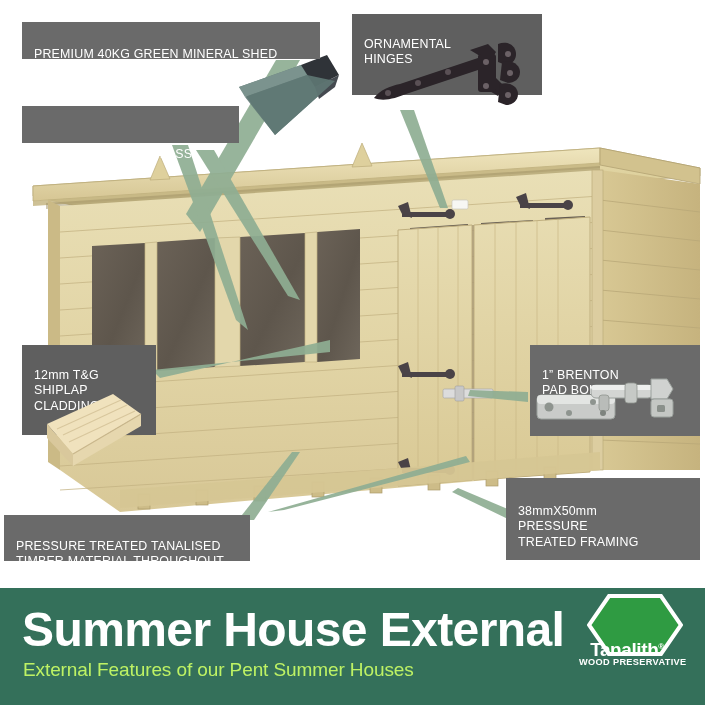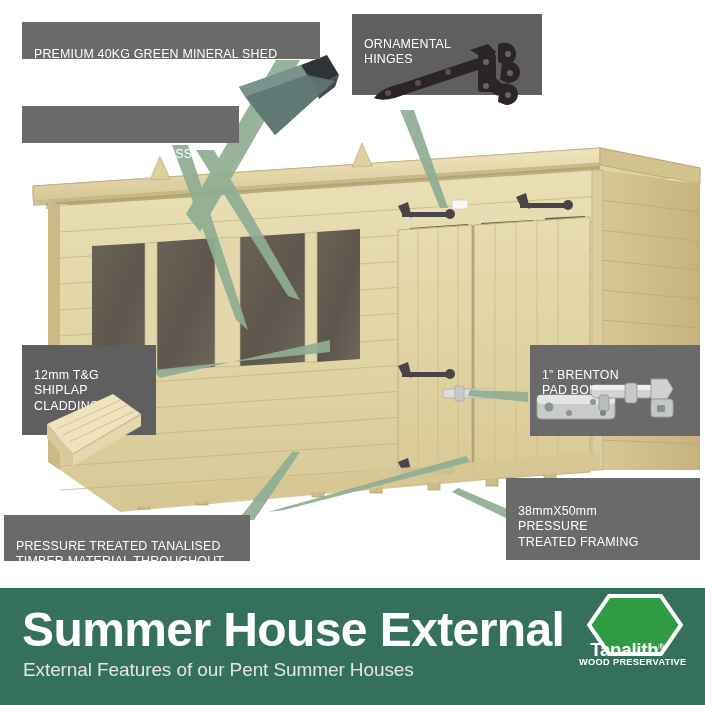--- a/index.html
+++ b/index.html
@@ -67,21 +67,21 @@
   }
   #banner-inner { position:relative; width:100%; height:100%; }
   #banner-title {
     position:absolute; left:22px; top:17px;
     font-size:48px; line-height:50px;
     font-weight:700; color:#ffffff; letter-spacing:-0.6px;
   }
   #banner-sub {
     position:absolute; left:23px; top:70px;
     font-size:19px; line-height:24px;
-    font-weight:400; color:#e5e5e5; letter-spacing:-0.1px;
+    font-weight:400; color:#bef264; letter-spacing:-0.1px;
   }
 
   
   #logo { position:absolute; right:14px; top:6px; width:112px; height:92px; }
   #logo-hex { position:absolute; left:8px; top:0px; width:96px; height:62px; }
   #logo-word {
     position:absolute; left:0; top:63px; width:112px;
     text-align:left; color:#ffffff;
     font-size:9.2px; font-weight:700; letter-spacing:0.35px;
   }

